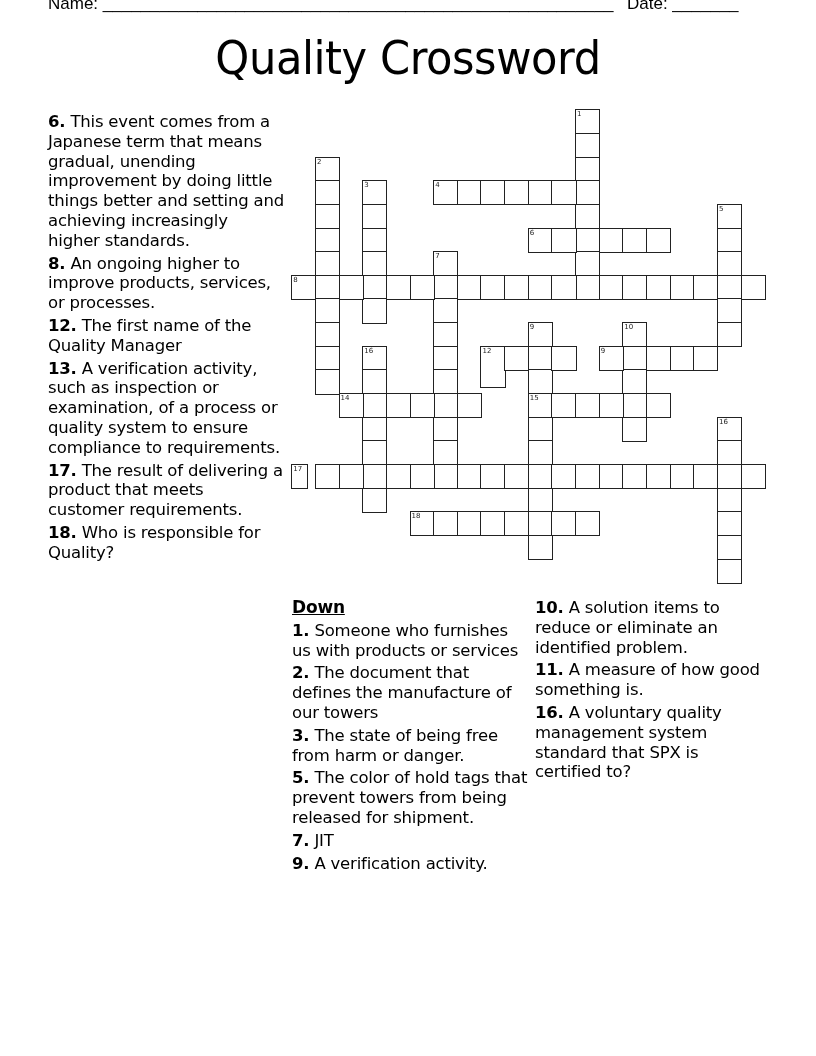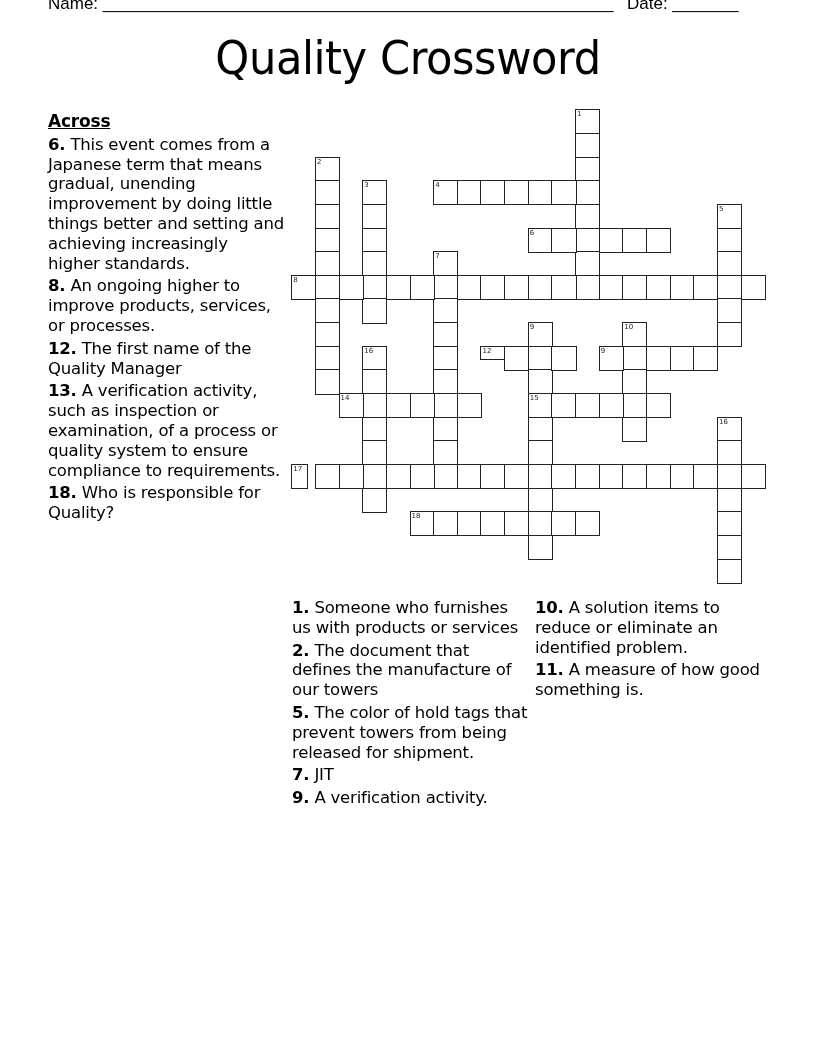--- a/index.html
+++ b/index.html
@@ -21,39 +21,42 @@
 </style>
 </head>
 <body>
 
 <div class="header-line" id="name-line">Name: ______________________________________________________</div>
 <div class="header-line" id="date-line">Date: _______</div>
 
 <div class="title">Quality Crossword</div>
 
 <div class="clues" id="across">
-  <div class="heading">Across</div>
   <div class="clue"><span class="num">6.</span> <span>This event comes from a Japanese term that means gradual, unending improvement by doing little things better and setting and achieving increasingly higher standards.</span></div>
   <div class="clue"><span class="num">8.</span> <span>An ongoing higher to improve products, services, or processes.</span></div>
   <div class="clue"><span class="num">12.</span> <span>The first name of the Quality Manager</span></div>
   <div class="clue"><span class="num">13.</span> <span>A verification activity, such as inspection or examination, of a process or quality system to ensure compliance to requirements.</span></div>
+  <div class="clue"><span class="num">17.</span> <span>The result of delivering a product that meets customer requirements.</span></div>
   <div class="clue"><span class="num">18.</span> <span>Who is responsible for Quality?</span></div>
 </div>
 
 <div class="clues" id="down">
+  <div class="heading">Down</div>
   <div class="clue"><span class="num">1.</span> <span>Someone who furnishes us with products or services</span></div>
   <div class="clue"><span class="num">2.</span> <span>The document that defines the manufacture of our towers</span></div>
+  <div class="clue"><span class="num">3.</span> <span>The state of being free from harm or danger.</span></div>
   <div class="clue"><span class="num">5.</span> <span>The color of hold tags that prevent towers from being released for shipment.</span></div>
   <div class="clue"><span class="num">7.</span> <span>JIT</span></div>
   <div class="clue"><span class="num">9.</span> <span>A verification activity.</span></div>
 </div>
 
 <div class="clues" id="down2">
   <div class="clue"><span class="num">10.</span> <span>A solution items to reduce or eliminate an identified problem.</span></div>
   <div class="clue"><span class="num">11.</span> <span>A measure of how good something is.</span></div>
+  <div class="clue"><span class="num">16.</span> <span>A voluntary quality management system standard that SPX is certified to?</span></div>
 </div>
 
 <div id="grid">
     <div class="cell" style="left: 283.8px; top: 0px; width: 25.15px; height: 25.15px;">
       <span class="cnum">1</span>
     </div>
     <div class="cell" style="left: 283.8px; top: 23.65px; width: 25.15px; height: 25.15px;"></div>
     <div class="cell" style="left: 283.8px; top: 47.3px; width: 25.15px; height: 25.15px;"></div>
     <div class="cell" style="left: 283.8px; top: 70.95px; width: 25.15px; height: 25.15px;"></div>
     <div class="cell" style="left: 283.8px; top: 94.6px; width: 25.15px; height: 25.15px;"></div>
@@ -155,21 +158,21 @@
     <div class="cell" style="left: 331.1px; top: 307.45px; width: 25.15px; height: 25.15px;"></div>
     <div class="cell" style="left: 70.95px; top: 236.5px; width: 25.15px; height: 25.15px;">
       <span class="cnum">16</span>
     </div>
     <div class="cell" style="left: 70.95px; top: 260.15px; width: 25.15px; height: 25.15px;"></div>
     <div class="cell" style="left: 70.95px; top: 283.8px; width: 25.15px; height: 25.15px;"></div>
     <div class="cell" style="left: 70.95px; top: 307.45px; width: 25.15px; height: 25.15px;"></div>
     <div class="cell" style="left: 70.95px; top: 331.1px; width: 25.15px; height: 25.15px;"></div>
     <div class="cell" style="left: 70.95px; top: 354.75px; width: 25.15px; height: 25.15px;"></div>
     <div class="cell" style="left: 70.95px; top: 378.4px; width: 25.15px; height: 25.15px;"></div>
-    <div class="cell" style="left: 189.2px; top: 236.5px; width: 25.15px; height: 14px;">
+    <div class="cell" style="left: 189.2px; top: 236.5px; width: 25.15px; height: 42px;">
       <span class="cnum">12</span>
     </div>
     <div class="cell" style="left: 212.85px; top: 236.5px; width: 25.15px; height: 25.15px;"></div>
     <div class="cell" style="left: 260.15px; top: 236.5px; width: 25.15px; height: 25.15px;"></div>
     <div class="cell" style="left: 307.45px; top: 236.5px; width: 25.15px; height: 25.15px;">
       <span class="cnum">9</span>
     </div>
     <div class="cell" style="left: 354.75px; top: 236.5px; width: 25.15px; height: 25.15px;"></div>
     <div class="cell" style="left: 378.4px; top: 236.5px; width: 25.15px; height: 25.15px;"></div>
     <div class="cell" style="left: 402.05px; top: 236.5px; width: 25.15px; height: 25.15px;"></div>

